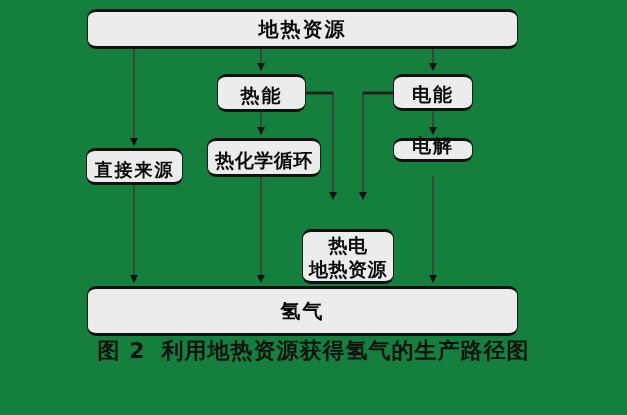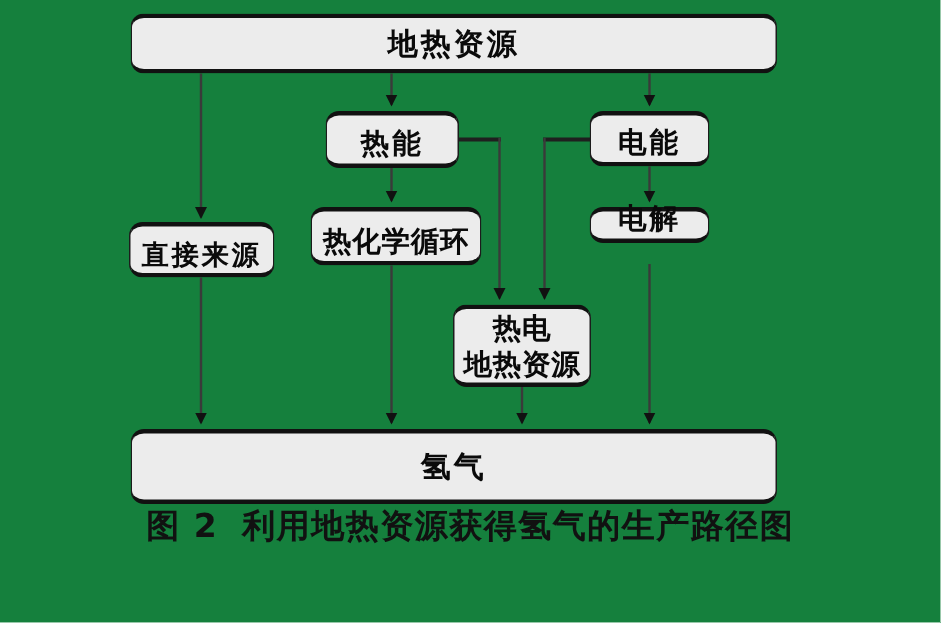--- a/index.html
+++ b/index.html
@@ -22,21 +22,21 @@
     align-items:center;
     justify-content:center;
     text-align:center;
     color:#0a0a0a;
     font-weight:bold;
     letter-spacing:2px;
   }
   .node .lbl{white-space:nowrap;}
   .node.wide{font-size:20px;}
   .node.small{font-size:19px;align-items:flex-end;}
-  .node.hybrid{flex-direction:column;font-size:19px;line-height:24px;}
+  .node.hybrid{flex-direction:column;font-size:19px;line-height:24px;margin-top:26px;}
   #connectors{position:absolute;left:0;top:0;pointer-events:none;}
   .cap-cn{
     position:absolute;left:0;top:336px;width:627px;
     text-align:center;
     font-size:22px;font-weight:bold;color:#111111;
     letter-spacing:1px;
     font-family:"DejaVu Sans",sans-serif;
   }
   .cap-cn .gap{display:inline-block;width:16px;}
   .cap-en{

